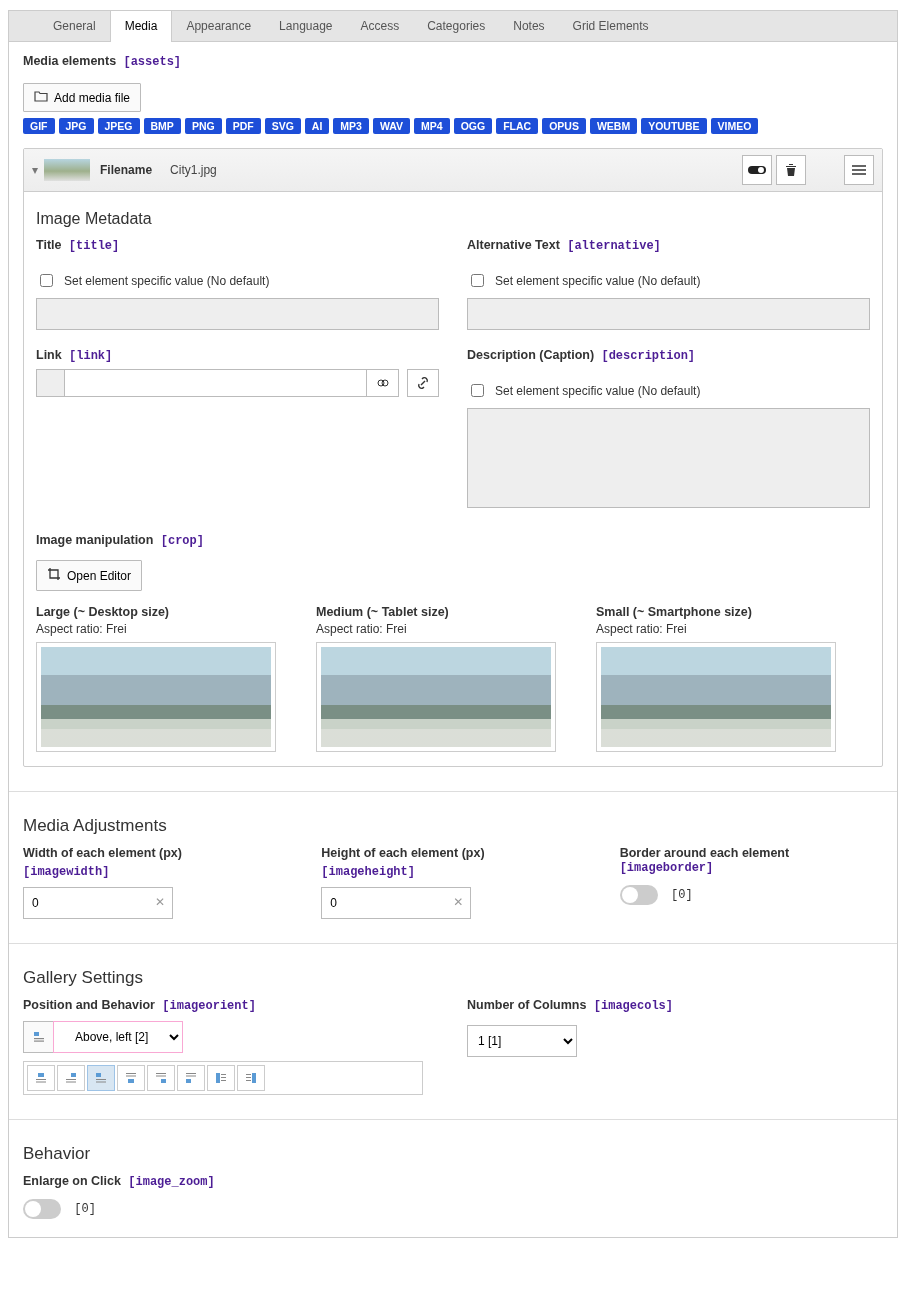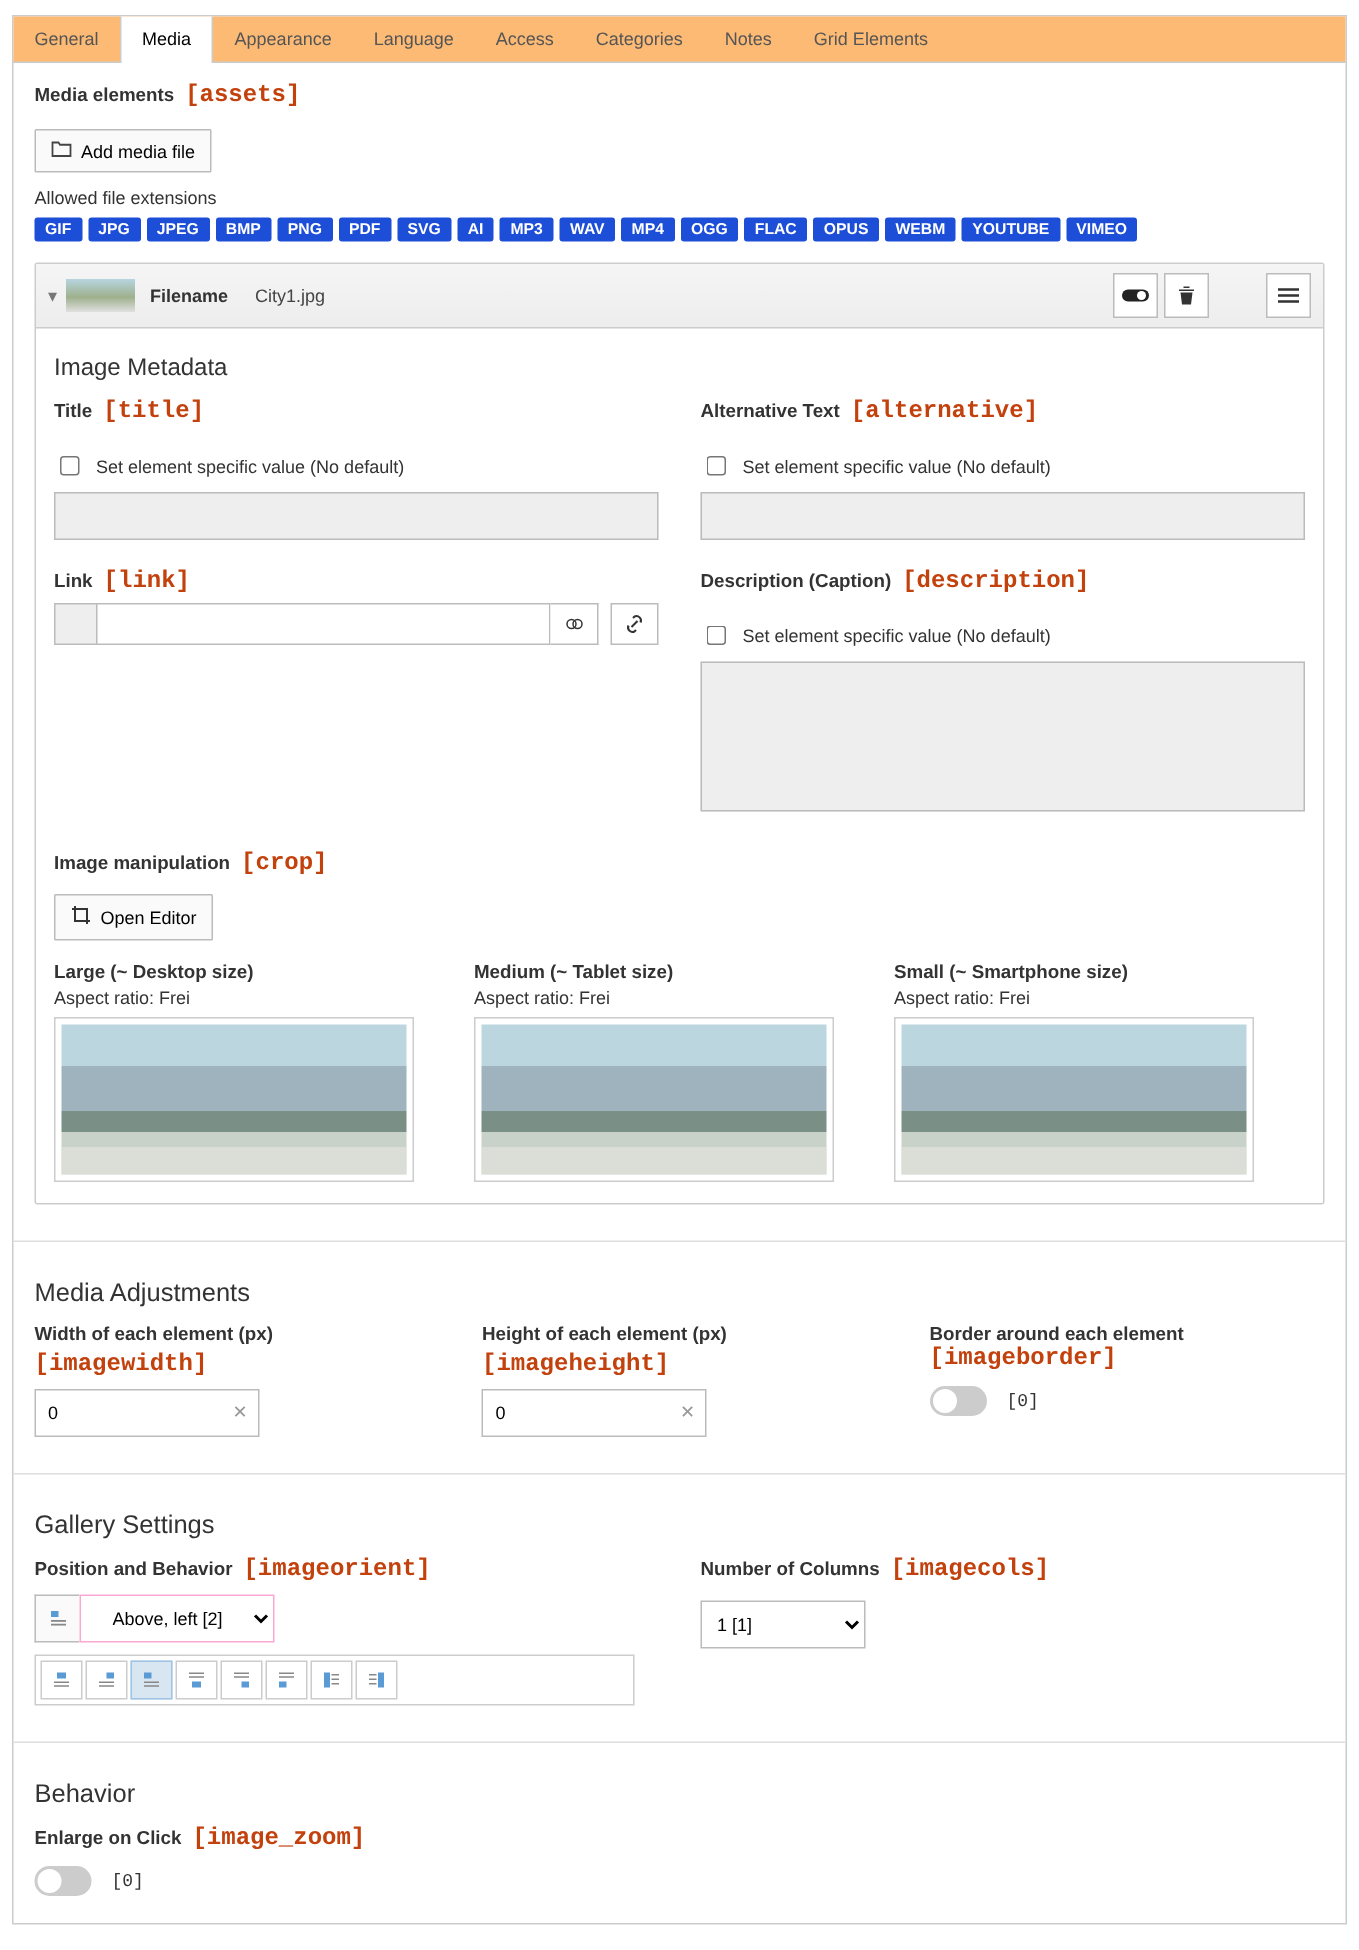--- a/index.html
+++ b/index.html
@@ -10,42 +10,43 @@
   color: #333;
   background: #fff;
   padding: 10px 8px;
 }
 .panel {
   border: 1px solid #ccc;
   background: #fff;
 }
 .tabs {
   display: flex;
-  background: #fdba74;
+  background: #e5e5e5;
   border-bottom: 1px solid #ccc;
+  padding-left: 30px;
 }
 .tab {
   padding: 8px 14px;
   color: #555;
   cursor: pointer;
   white-space: nowrap;
 }
 .tab.active {
   background: #fff;
   border-left: 1px solid #ccc;
   border-right: 1px solid #ccc;
   margin-bottom: -1px;
   color: #000;
 }
 .content { padding: 12px 14px 18px 14px; }
 .label-strong { font-weight: bold; font-size: 12.5px; text-align: center; }
 .code-tag {
   font-family: "Courier New", monospace;
-  color: #c2410c;
-  font-size: 16px;
+  color: #4c1d95;
+  font-size: 12px;
   font-weight: bold;
 }
 .btn {
   display: inline-flex;
   align-items: center;
   gap: 6px;
   padding: 6px 10px;
   border: 1px solid #bbb;
   background: #fafafa;
   cursor: pointer;
@@ -204,21 +205,20 @@
 
     <button class="btn" style="margin-top:10px;">
       <span>
         <svg width="14" height="12" viewBox="0 0 14 12">
             <path fill="none" stroke="#444" stroke-width="1.2" d="M1 2h4l1 1.5h7V11H1z"></path>
           </svg>
       </span>
       <span>Add media file</span>
     </button>
 
-    <div class="small-txt">Allowed file extensions</div>
     <div class="ext-tags" id="ext-list">
         <span class="ext">GIF</span>
         <span class="ext">JPG</span>
         <span class="ext">JPEG</span>
         <span class="ext">BMP</span>
         <span class="ext">PNG</span>
         <span class="ext">PDF</span>
         <span class="ext">SVG</span>
         <span class="ext">AI</span>
         <span class="ext">MP3</span>

